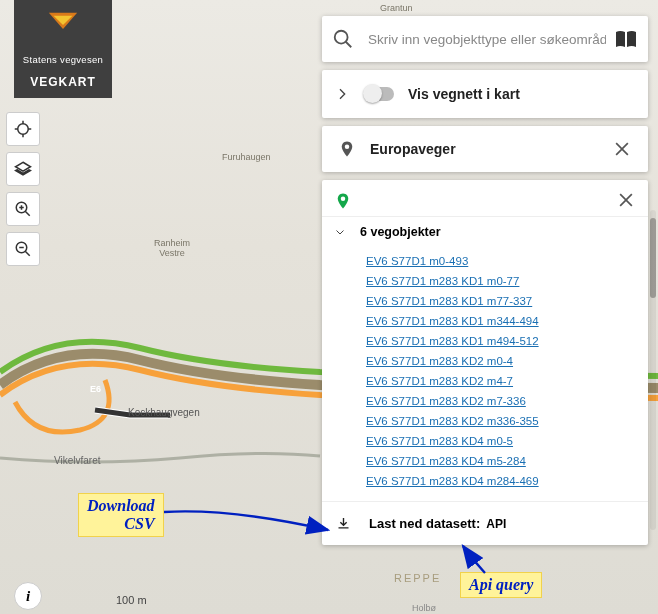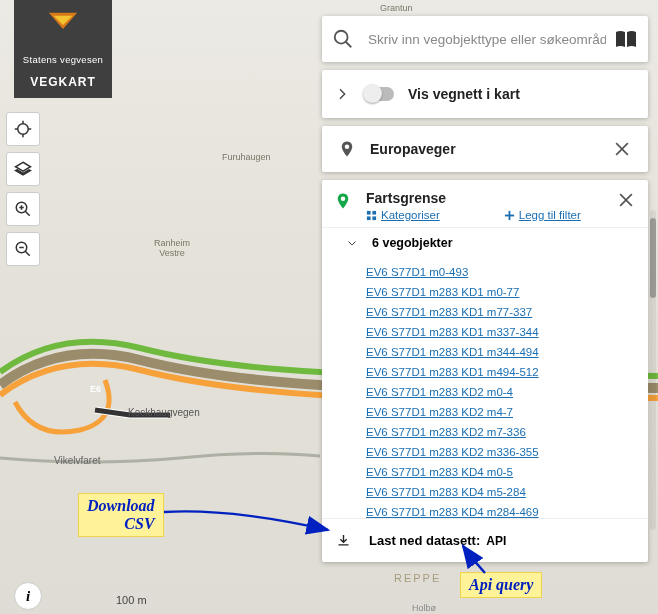--- a/index.html
+++ b/index.html
@@ -28,21 +28,21 @@
 .pinrow{display:flex;align-items:center;height:46px;padding:0 16px}
 .pin{width:18px;height:18px;margin-right:14px}
 .close-x{margin-left:auto;width:20px;height:20px;stroke:#555;fill:none;stroke-width:2;cursor:pointer}
 .objcard{display:flex;flex-direction:column}
 .objtop{display:flex;align-items:flex-start;padding:10px 12px 6px}
 .objpin{width:18px;height:18px;margin-right:14px;margin-top:2px}
 .objtitle{font-size:14px;font-weight:bold;color:#222}
 .objlinks{display:flex;gap:64px;margin-top:3px}
 .link{font-size:11.5px;color:#1a6fb3;text-decoration:underline;cursor:pointer;display:flex;align-items:center;gap:4px}
 .link svg{width:11px;height:11px;fill:#1a6fb3}
-.objhead{display:flex;align-items:center;padding:8px 24px;border-top:1px solid #eee}
+.objhead{display:flex;align-items:center;padding:8px 12px;border-top:1px solid #eee}
 .objhead svg{width:12px;height:12px;stroke:#444;fill:none;stroke-width:2;margin-right:14px}
 .objhead span{font-size:12.5px;font-weight:bold}
 .list{padding:4px 14px 10px 44px;max-height:260px;overflow-y:auto}
 .list a{display:block;font-size:11.5px;color:#1a6fb3;text-decoration:underline;line-height:20px;cursor:pointer}
 .dlrow{display:flex;align-items:center;padding:14px 14px;border-top:1px solid #eee}
 .dlrow svg{width:15px;height:15px;fill:#222;margin-right:18px}
 .dlrow .t{font-size:13px;font-weight:bold;margin-right:6px}
 .dlrow .api{font-size:12px;font-weight:bold;cursor:pointer}
 .annot{position:absolute;background:#fff39a;border:1px solid #f1d24b;color:#0020c0;font-family:Georgia,serif;font-style:italic;font-weight:bold;font-size:16px;padding:3px 8px;text-align:right;line-height:18px;z-index:7}
 .arrow{position:absolute;z-index:7;pointer-events:none}
@@ -152,57 +152,35 @@
         <line x1="19" y1="5" x2="5" y2="19"></line>
       </svg>
   </div>
 
   <div class="card objcard">
     <div class="objtop">
       <svg class="objpin" viewBox="0 0 24 24">
           <path d="M12 2 C7 2 5 6 5 9 C5 14 12 22 12 22 C12 22 19 14 19 9 C19 6 17 2 12 2 Z" fill="#13a74a"></path>
           <circle cx="12" cy="9" r="3" fill="#fff"></circle>
         </svg>
-      <div style="flex:1">
-        <div class="objtitle">Fartsgrense</div>
-        <div class="objlinks">
-          <span class="link">
-              <svg viewBox="0 0 12 12">
-                <rect x="1" y="1" width="4" height="4"></rect>
-                <rect x="7" y="1" width="4" height="4"></rect>
-                <rect x="1" y="7" width="4" height="4"></rect>
-                <rect x="7" y="7" width="4" height="4"></rect>
-              </svg>
-              <span>Kategoriser</span>
-            </span>
-          <span class="link">
-              <svg viewBox="0 0 12 12">
-                <line x1="6" y1="1" x2="6" y2="11" stroke="#1a6fb3" stroke-width="2"></line>
-                <line x1="1" y1="6" x2="11" y2="6" stroke="#1a6fb3" stroke-width="2"></line>
-              </svg>
-              <span>Legg til filter</span>
-            </span>
-        </div>
-      </div>
       <svg class="close-x" viewBox="0 0 24 24">
           <line x1="5" y1="5" x2="19" y2="19"></line>
           <line x1="19" y1="5" x2="5" y2="19"></line>
         </svg>
     </div>
     <div class="objhead">
       <svg viewBox="0 0 24 24">
           <polyline points="5 9 12 16 19 9"></polyline>
         </svg>
       <span>6 vegobjekter</span>
     </div>
     <div class="list" id="objlist">
         <a>EV6 S77D1 m0-493</a>
         <a>EV6 S77D1 m283 KD1 m0-77</a>
         <a>EV6 S77D1 m283 KD1 m77-337</a>
-        <a>EV6 S77D1 m283 KD1 m337-344</a>
         <a>EV6 S77D1 m283 KD1 m344-494</a>
         <a>EV6 S77D1 m283 KD1 m494-512</a>
         <a>EV6 S77D1 m283 KD2 m0-4</a>
         <a>EV6 S77D1 m283 KD2 m4-7</a>
         <a>EV6 S77D1 m283 KD2 m7-336</a>
         <a>EV6 S77D1 m283 KD2 m336-355</a>
         <a>EV6 S77D1 m283 KD4 m0-5</a>
         <a>EV6 S77D1 m283 KD4 m5-284</a>
         <a>EV6 S77D1 m283 KD4 m284-469</a>
       </div>

